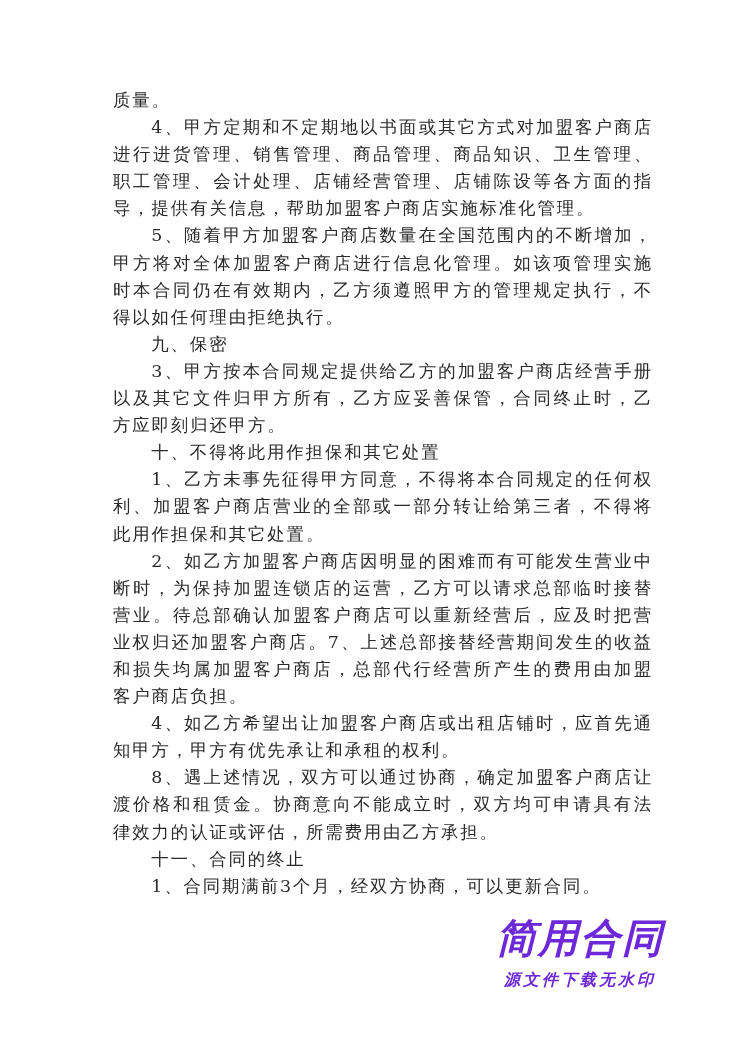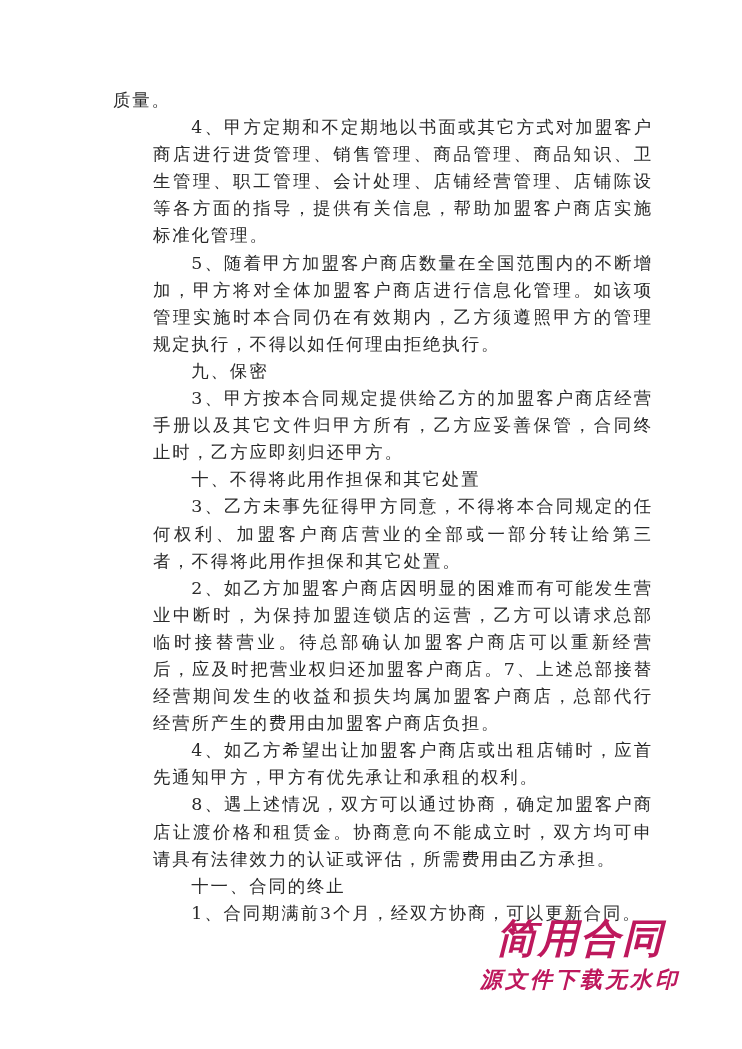--- a/index.html
+++ b/index.html
@@ -4,40 +4,40 @@
 <style>
   html, body { margin: 0; padding: 0; background: #ffffff; }
   body { width: 742px; height: 1049px; position: relative; overflow: hidden; }
   .page {
     position: absolute; left: 113px; top: 87px; width: 540px;
     font-family: "DejaVu Serif", "Liberation Serif", serif;
     font-size: 17.4px; line-height: 27.1px; color: #2a2a2a;
     letter-spacing: 1.9px; text-align: justify;
   }
   .p { margin: 0; }
-  .indent { text-indent: 2.2em; margin-left: 40px; }
+  .indent { text-indent: 2.2em; }
   .watermark {
     position: absolute; left: 455px; top: 915px; width: 250px; text-align: center;
-    font-family: "DejaVu Sans", "Liberation Sans", sans-serif; color: #be185d;
+    font-family: "DejaVu Sans", "Liberation Sans", sans-serif; color: #6d28d9;
     font-style: italic;
   }
   .wm-main { font-size: 40px; font-weight: bold; letter-spacing: 2px; line-height: 46px; }
-  .wm-sub { font-size: 22px; font-weight: bold; letter-spacing: 3px; line-height: 30px; margin-top: 4px; }
+  .wm-sub { font-size: 16px; font-weight: bold; letter-spacing: 3px; line-height: 30px; margin-top: 4px; }
 </style>
 </head>
 <body>
 
 <div class="page">
   <p class="p">质量。</p>
   <p class="p indent">4、甲方定期和不定期地以书面或其它方式对加盟客户商店进行进货管理、销售管理、商品管理、商品知识、卫生管理、职工管理、会计处理、店铺经营管理、店铺陈设等各方面的指导，提供有关信息，帮助加盟客户商店实施标准化管理。</p>
   <p class="p indent">5、随着甲方加盟客户商店数量在全国范围内的不断增加，甲方将对全体加盟客户商店进行信息化管理。如该项管理实施时本合同仍在有效期内，乙方须遵照甲方的管理规定执行，不得以如任何理由拒绝执行。</p>
   <p class="p indent">九、保密</p>
   <p class="p indent">3、甲方按本合同规定提供给乙方的加盟客户商店经营手册以及其它文件归甲方所有，乙方应妥善保管，合同终止时，乙方应即刻归还甲方。</p>
   <p class="p indent">十、不得将此用作担保和其它处置</p>
-  <p class="p indent">3、乙方未事先征得甲方同意，不得将本合同规定的任何权利、加盟客户商店营业的全部或一部分转让给第三者，不得将此用作担保和其它处置。</p>
+  <p class="p indent">1、乙方未事先征得甲方同意，不得将本合同规定的任何权利、加盟客户商店营业的全部或一部分转让给第三者，不得将此用作担保和其它处置。</p>
   <p class="p indent">2、如乙方加盟客户商店因明显的困难而有可能发生营业中断时，为保持加盟连锁店的运营，乙方可以请求总部临时接替营业。待总部确认加盟客户商店可以重新经营后，应及时把营业权归还加盟客户商店。7、上述总部接替经营期间发生的收益和损失均属加盟客户商店，总部代行经营所产生的费用由加盟客户商店负担。</p>
   <p class="p indent">4、如乙方希望出让加盟客户商店或出租店铺时，应首先通知甲方，甲方有优先承让和承租的权利。</p>
   <p class="p indent">8、遇上述情况，双方可以通过协商，确定加盟客户商店让渡价格和租赁金。协商意向不能成立时，双方均可申请具有法律效力的认证或评估，所需费用由乙方承担。</p>
   <p class="p indent">十一、合同的终止</p>
   <p class="p indent">1、合同期满前3个月，经双方协商，可以更新合同。</p>
 </div>
 
 <div class="watermark">
   <div class="wm-main">简用合同</div>
   <div class="wm-sub">源文件下载无水印</div>

